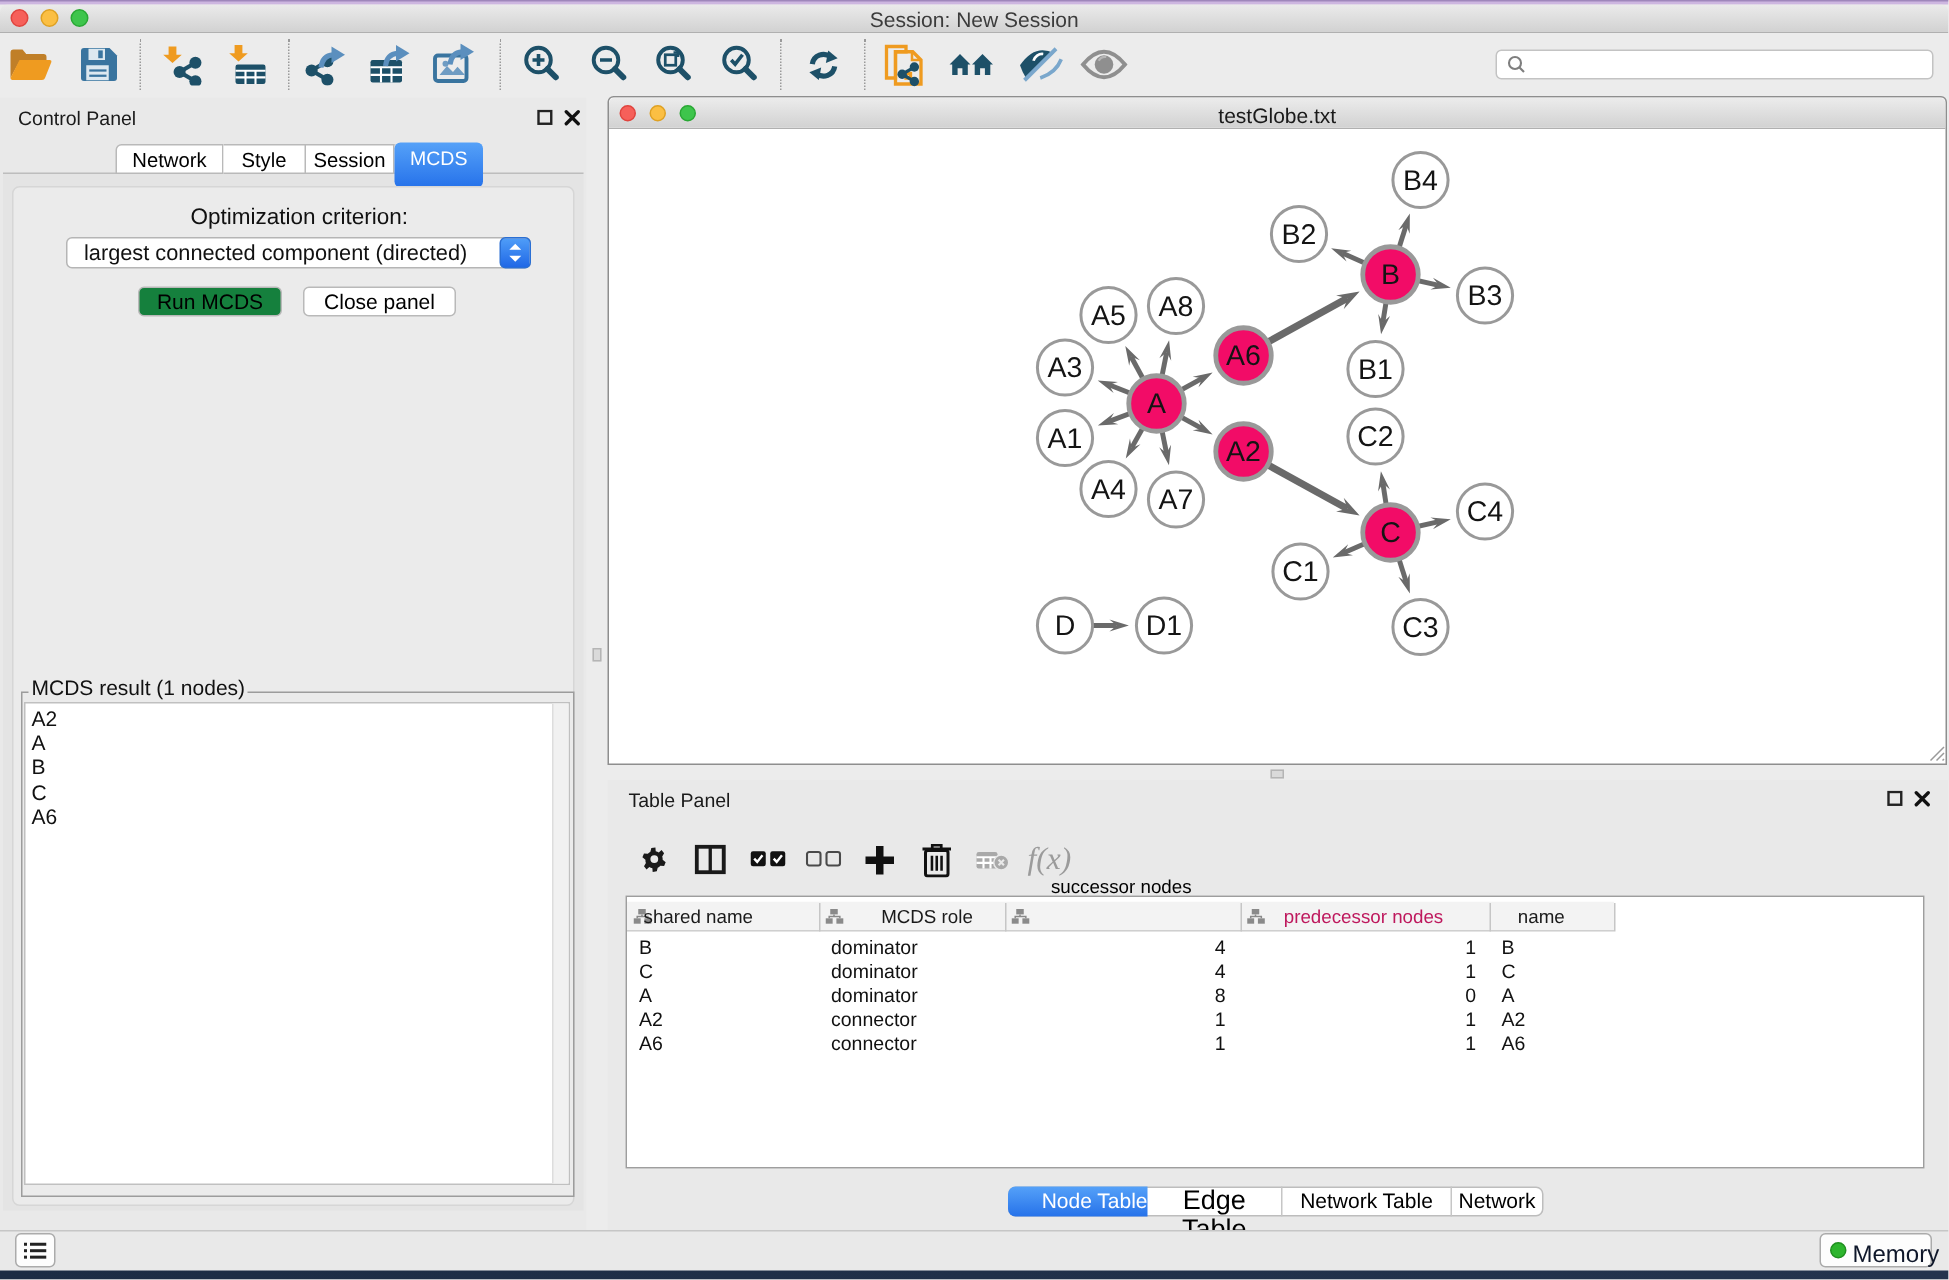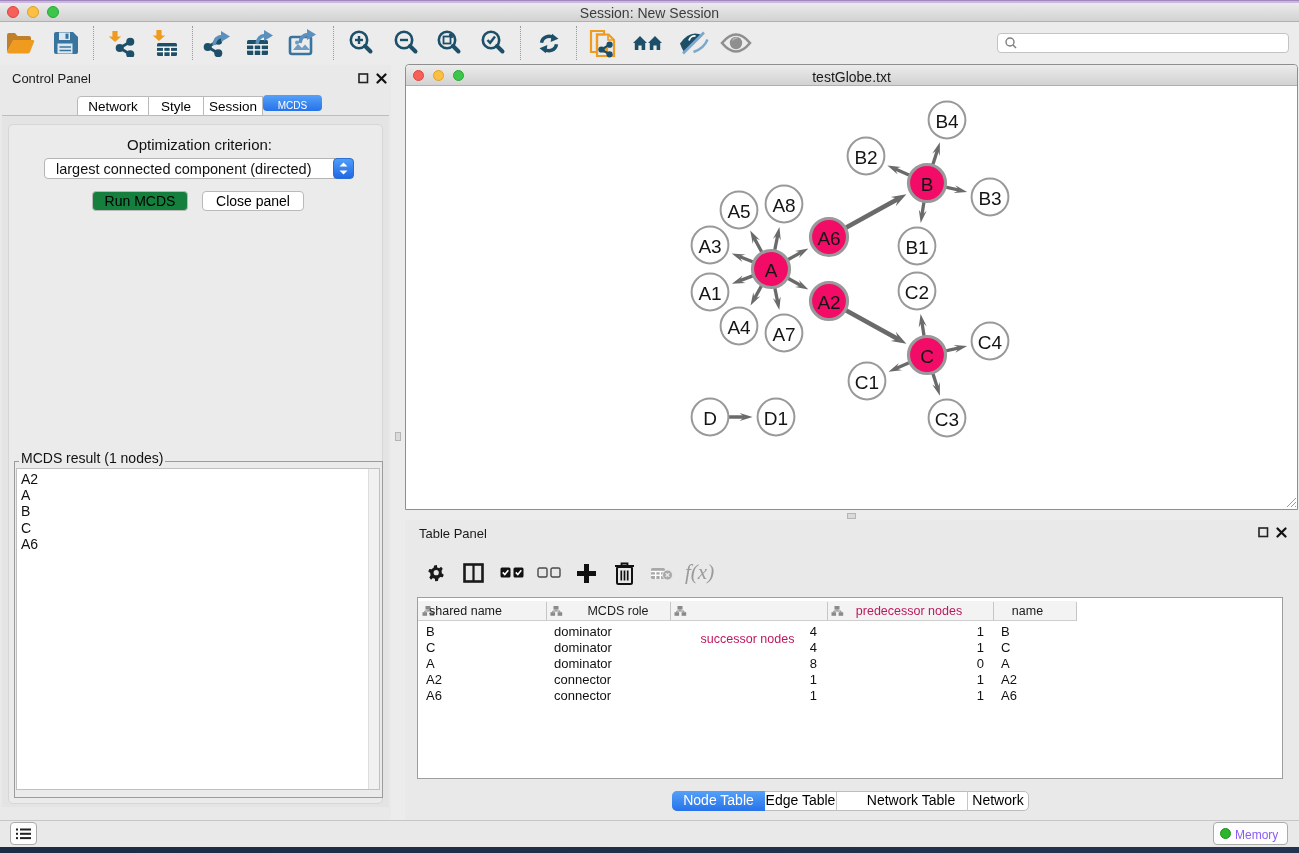--- a/index.html
+++ b/index.html
@@ -147,21 +147,21 @@
     <rect x="1" y="1" width="8.5" height="8.5" fill="none" stroke="#222" stroke-width="1.6"></rect>
   </svg>
 <svg class="abs" style="left:376px;top:73px" width="11" height="11" viewBox="0 0 11 11">
     <path d="M1.5 1.5 L9.5 9.5 M9.5 1.5 L1.5 9.5" stroke="#111" stroke-width="2.2" stroke-linecap="round"></path>
   </svg>
 
 <div class="abs" style="left:2px;top:115px;width:387px;height:692px;background:#e4e4e4;border-top:1px solid #bdbdbd"></div>
 <div class="abs" style="left:77px;top:96px;width:72px;height:20px;background:#fff;border:1px solid #b9b9b9;border-radius:4px 0 0 0;font-size:13.5px;text-align:center;line-height:19px">Network</div>
 <div class="abs" style="left:149px;top:96px;width:55px;height:20px;background:#fff;border:1px solid #b9b9b9;border-left:none;font-size:13.5px;text-align:center;line-height:19px">Style</div>
 <div class="abs" style="left:204px;top:96px;width:59px;height:20px;background:#fff;border:1px solid #b9b9b9;border-left:none;font-size:13.5px;text-align:center;line-height:19px">Session</div>
-<div class="abs" style="left:263px;top:95px;width:59px;height:16px;background:linear-gradient(#55a1f8,#2672ea);border-radius:4px;font-size:10px;text-align:center;line-height:21px;color:#fff">MCDS</div>
+<div class="abs" style="left:263px;top:95px;width:59px;height:30px;background:linear-gradient(#55a1f8,#2672ea);border-radius:4px;font-size:13px;text-align:center;line-height:21px;color:#fff">MCDS</div>
 
 <div class="abs" style="left:8px;top:124px;width:375px;height:680px;background:#ebebeb;border:1px solid #d6d6d6;border-radius:5px"></div>
 <div class="abs" style="left:12px;top:136px;width:375px;text-align:center;font-size:15px;color:#111">Optimization criterion:</div>
 
 <div class="abs" style="left:44px;top:158px;width:310px;height:21px;background:#fff;border:1px solid #b5b5b5;border-radius:4px"></div>
 <div class="abs" style="left:333px;top:158px;width:21px;height:21px;background:linear-gradient(#4f9df8,#2068e6);border-radius:4px 4px 4px 4px;border:1px solid #2a6fd4"></div>
 <svg class="abs" style="left:337px;top:161px" width="13" height="15" viewBox="0 0 13 15">
     <path d="M2.5 5.5 L6.5 1.5 L10.5 5.5 Z M2.5 9.5 L6.5 13.5 L10.5 9.5 Z" fill="#fff"></path>
   </svg>
 <div class="abs" style="left:56px;top:161px;font-size:14.5px;color:#111">largest connected component (directed)</div>
@@ -349,21 +349,21 @@
     <path d="M6 4.6 V6 M2.8 7.2 V6 H9.9 V7.2" stroke="#8a8a8a" stroke-width="1" fill="none"></path>
   </svg>
 <svg style="position:absolute;left:831px;top:605px" width="13" height="12" viewBox="0 0 13 12">
     <rect x="3.5" y="1" width="5" height="3.6" fill="#8a8a8a"></rect>
     <rect x="0.5" y="7.2" width="4.6" height="3.6" fill="#8a8a8a"></rect>
     <rect x="7.6" y="7.2" width="4.6" height="3.6" fill="#8a8a8a"></rect>
     <path d="M6 4.6 V6 M2.8 7.2 V6 H9.9 V7.2" stroke="#8a8a8a" stroke-width="1" fill="none"></path>
   </svg>
 <div class="abs" style="left:429px;top:604px;width:106px;text-align:left;font-size:12.5px;color:#1a1a1a">shared name</div>
 <div class="abs" style="left:568px;top:604px;width:100px;text-align:center;font-size:12.5px;color:#1a1a1a">MCDS role</div>
-<div class="abs" style="left:681px;top:632px;width:133px;text-align:center;font-size:12.5px;color:#be185d">successor nodes</div>
+<div class="abs" style="left:681px;top:584px;width:133px;text-align:center;font-size:12.5px;color:#000000">successor nodes</div>
 <div class="abs" style="left:838px;top:604px;width:142px;text-align:center;font-size:12.5px;color:#be185d">predecessor nodes</div>
 <div class="abs" style="left:986px;top:604px;width:83px;text-align:center;font-size:12.5px;color:#1a1a1a">name</div>
 <div class="abs" style="left:546px;top:602px;width:1px;height:19px;background:#c6c6c6"></div>
 <div class="abs" style="left:670px;top:602px;width:1px;height:19px;background:#c6c6c6"></div>
 <div class="abs" style="left:827px;top:602px;width:1px;height:19px;background:#c6c6c6"></div>
 <div class="abs" style="left:993px;top:602px;width:1px;height:19px;background:#c6c6c6"></div>
 <div class="abs" style="left:1076px;top:602px;width:1px;height:19px;background:#c6c6c6"></div>
 <div class="abs" style="left:426px;top:624px;font-size:13px;color:#111">B</div>
 <div class="abs" style="left:554px;top:624px;font-size:13px;color:#111">dominator</div>
 <div class="abs" style="left:702px;top:624px;width:115px;text-align:right;font-size:13px;color:#111">4</div>
@@ -384,33 +384,33 @@
 <div class="abs" style="left:702px;top:672px;width:115px;text-align:right;font-size:13px;color:#111">1</div>
 <div class="abs" style="left:869px;top:672px;width:115px;text-align:right;font-size:13px;color:#111">1</div>
 <div class="abs" style="left:1001px;top:672px;font-size:13px;color:#111">A2</div>
 <div class="abs" style="left:426px;top:688px;font-size:13px;color:#111">A6</div>
 <div class="abs" style="left:554px;top:688px;font-size:13px;color:#111">connector</div>
 <div class="abs" style="left:702px;top:688px;width:115px;text-align:right;font-size:13px;color:#111">1</div>
 <div class="abs" style="left:869px;top:688px;width:115px;text-align:right;font-size:13px;color:#111">1</div>
 <div class="abs" style="left:1001px;top:688px;font-size:13px;color:#111">A6</div>
 
 <div class="abs" style="left:672px;top:791px;width:357px;height:20px;background:#fff;border:1px solid #bdbdbd;border-radius:5px"></div>
-<div class="abs" style="left:672px;top:791px;width:93px;height:20px;background:linear-gradient(#55a1f8,#2672ea);border-radius:5px 0 0 5px;font-size:14px;color:#fff;text-align:center;line-height:19px">Node Table</div>
-<div class="abs" style="left:765px;top:791px;width:72px;height:20px;border-right:1px solid #c6c6c6;font-size:14px;text-align:center;line-height:19px">Edge Table</div>
+<div class="abs" style="left:672px;top:791px;width:93px;height:20px;background:linear-gradient(#55a1f8,#2672ea);border-radius:5px 0 0 5px;font-size:14px;color:#fff;text-align:right;line-height:19px">Node Table</div>
+<div class="abs" style="left:765px;top:791px;width:90px;height:20px;border-right:1px solid #c6c6c6;font-size:18px;text-align:center;line-height:19px">Edge Table</div>
 <div class="abs" style="left:855px;top:791px;width:113px;height:20px;border-right:1px solid #c6c6c6;font-size:14px;text-align:center;line-height:19px">Network Table</div>
 <div class="abs" style="left:968px;top:791px;width:60px;height:20px;font-size:14px;text-align:center;line-height:19px">Network</div>
 
 <div class="abs" style="left:0;top:820px;width:1299px;height:27px;background:#e9e9e9;border-top:1px solid #c6c6c6"></div>
 <div class="abs" style="left:10px;top:822px;width:27px;height:23px;background:#fdfdfd;border:1px solid #ababab;border-radius:4px"></div>
 <svg class="abs" style="left:16px;top:828px" width="15" height="12" viewBox="0 0 15 12">
     <g fill="#222">
       <rect x="0" y="0.5" width="2" height="2"></rect>
       <rect x="4" y="0.5" width="11" height="2"></rect>
       <rect x="0" y="4.8" width="2" height="2"></rect>
       <rect x="4" y="4.8" width="11" height="2"></rect>
       <rect x="0" y="9.1" width="2" height="2"></rect>
       <rect x="4" y="9.1" width="11" height="2"></rect>
     </g>
   </svg>
 <div class="abs" style="left:1213px;top:822px;width:75px;height:23px;background:#fdfdfd;border:1px solid #ababab;border-radius:4px"></div>
 <div class="abs" style="left:1220px;top:828px;width:11px;height:11px;border-radius:50%;background:#2db52d;border:1px solid #1f8f1f"></div>
-<div class="abs" style="left:1235px;top:828px;font-size:12px;color:#8b5cf6">Memory</div>
+<div class="abs" style="left:1235px;top:828px;font-size:16px;color:#0f172a">Memory</div>
 
 <div class="abs" style="left:0;top:847px;width:1299px;height:6px;background:linear-gradient(90deg,#1c2c44,#24344e)"></div>
 </body></html>

